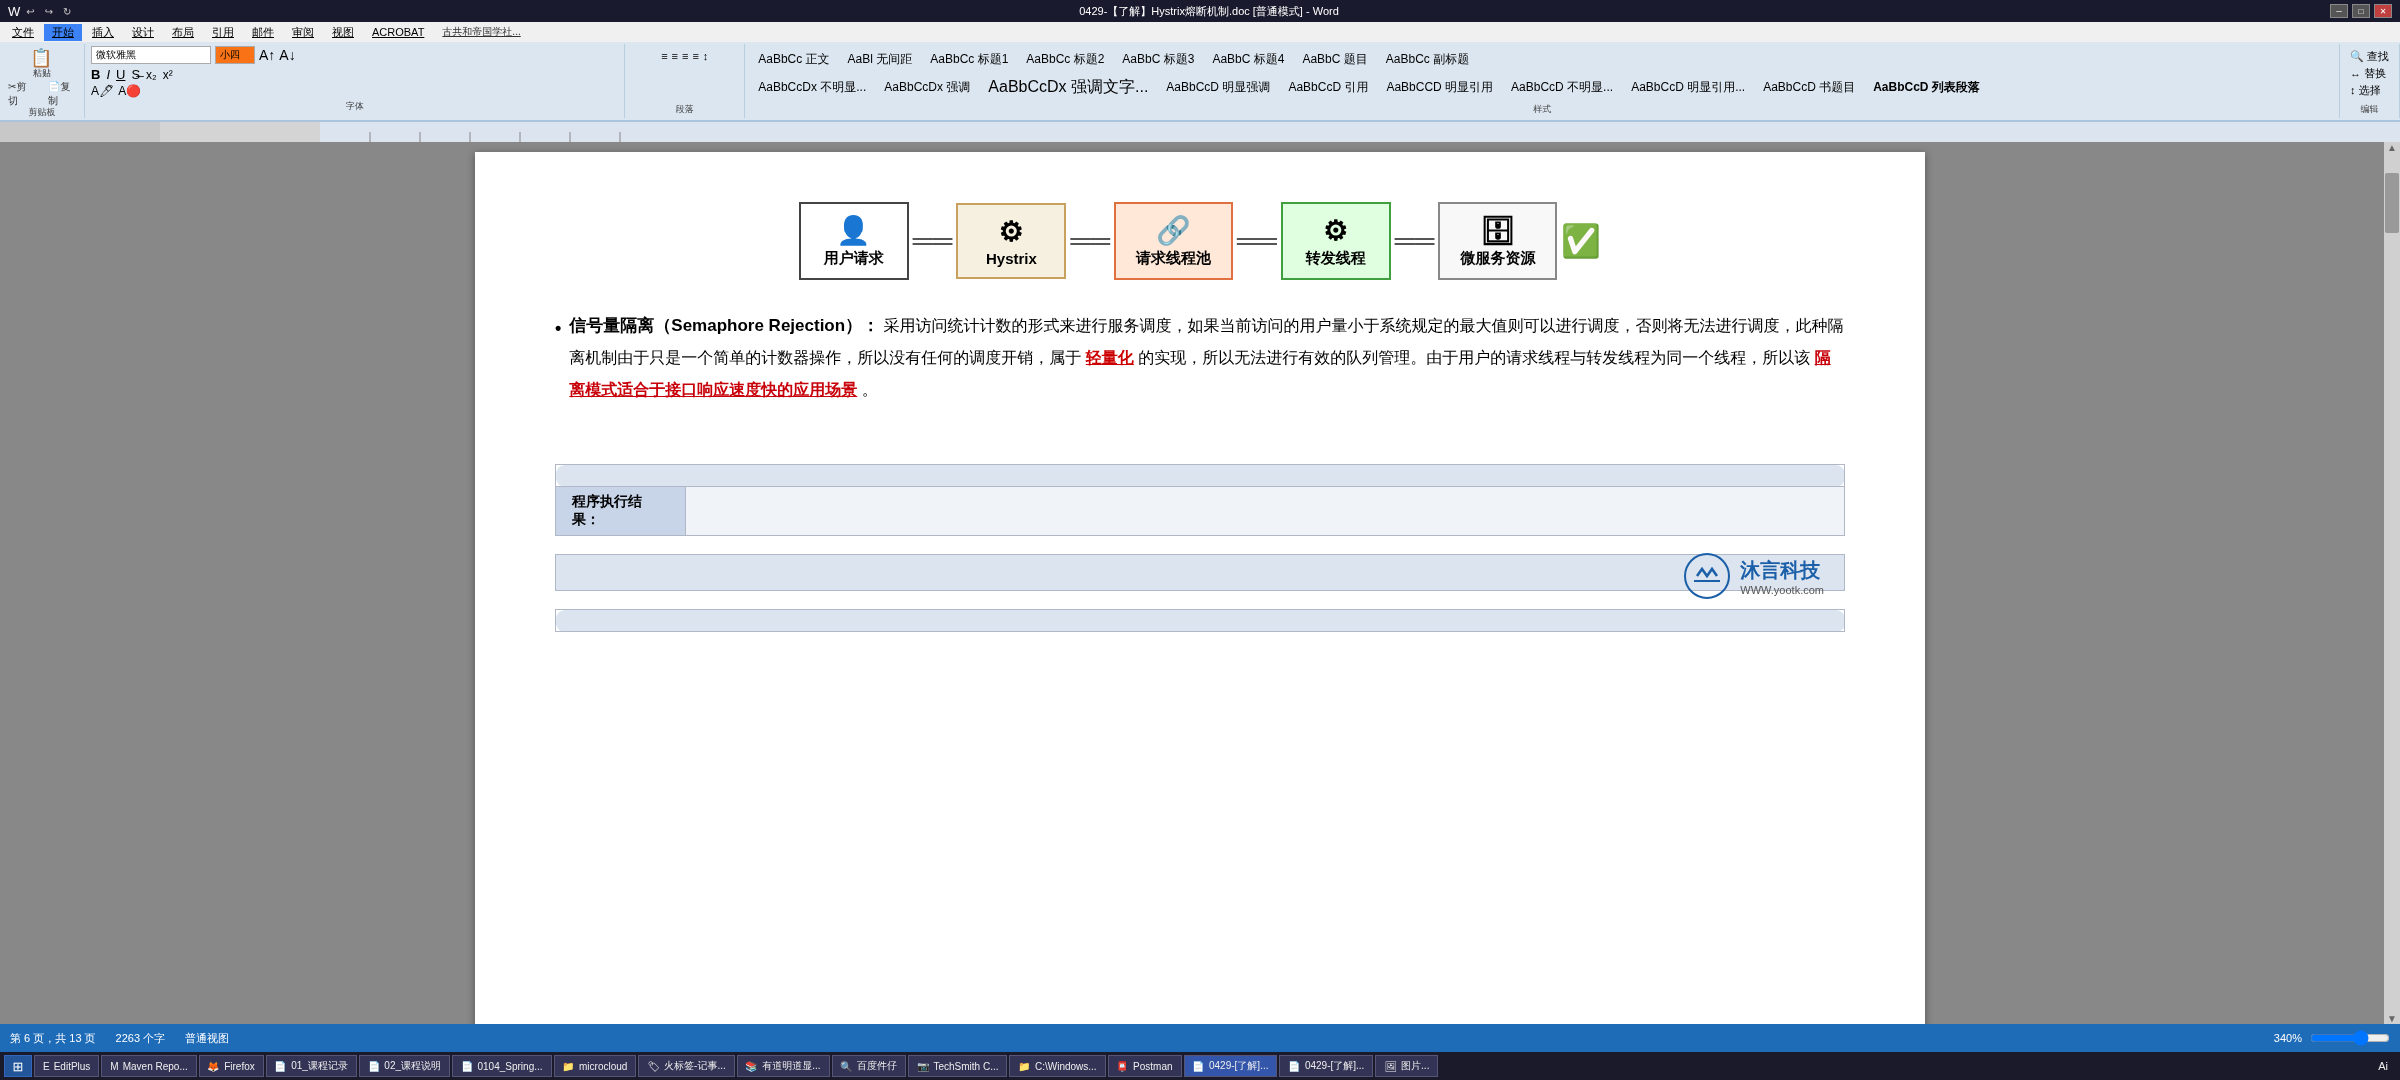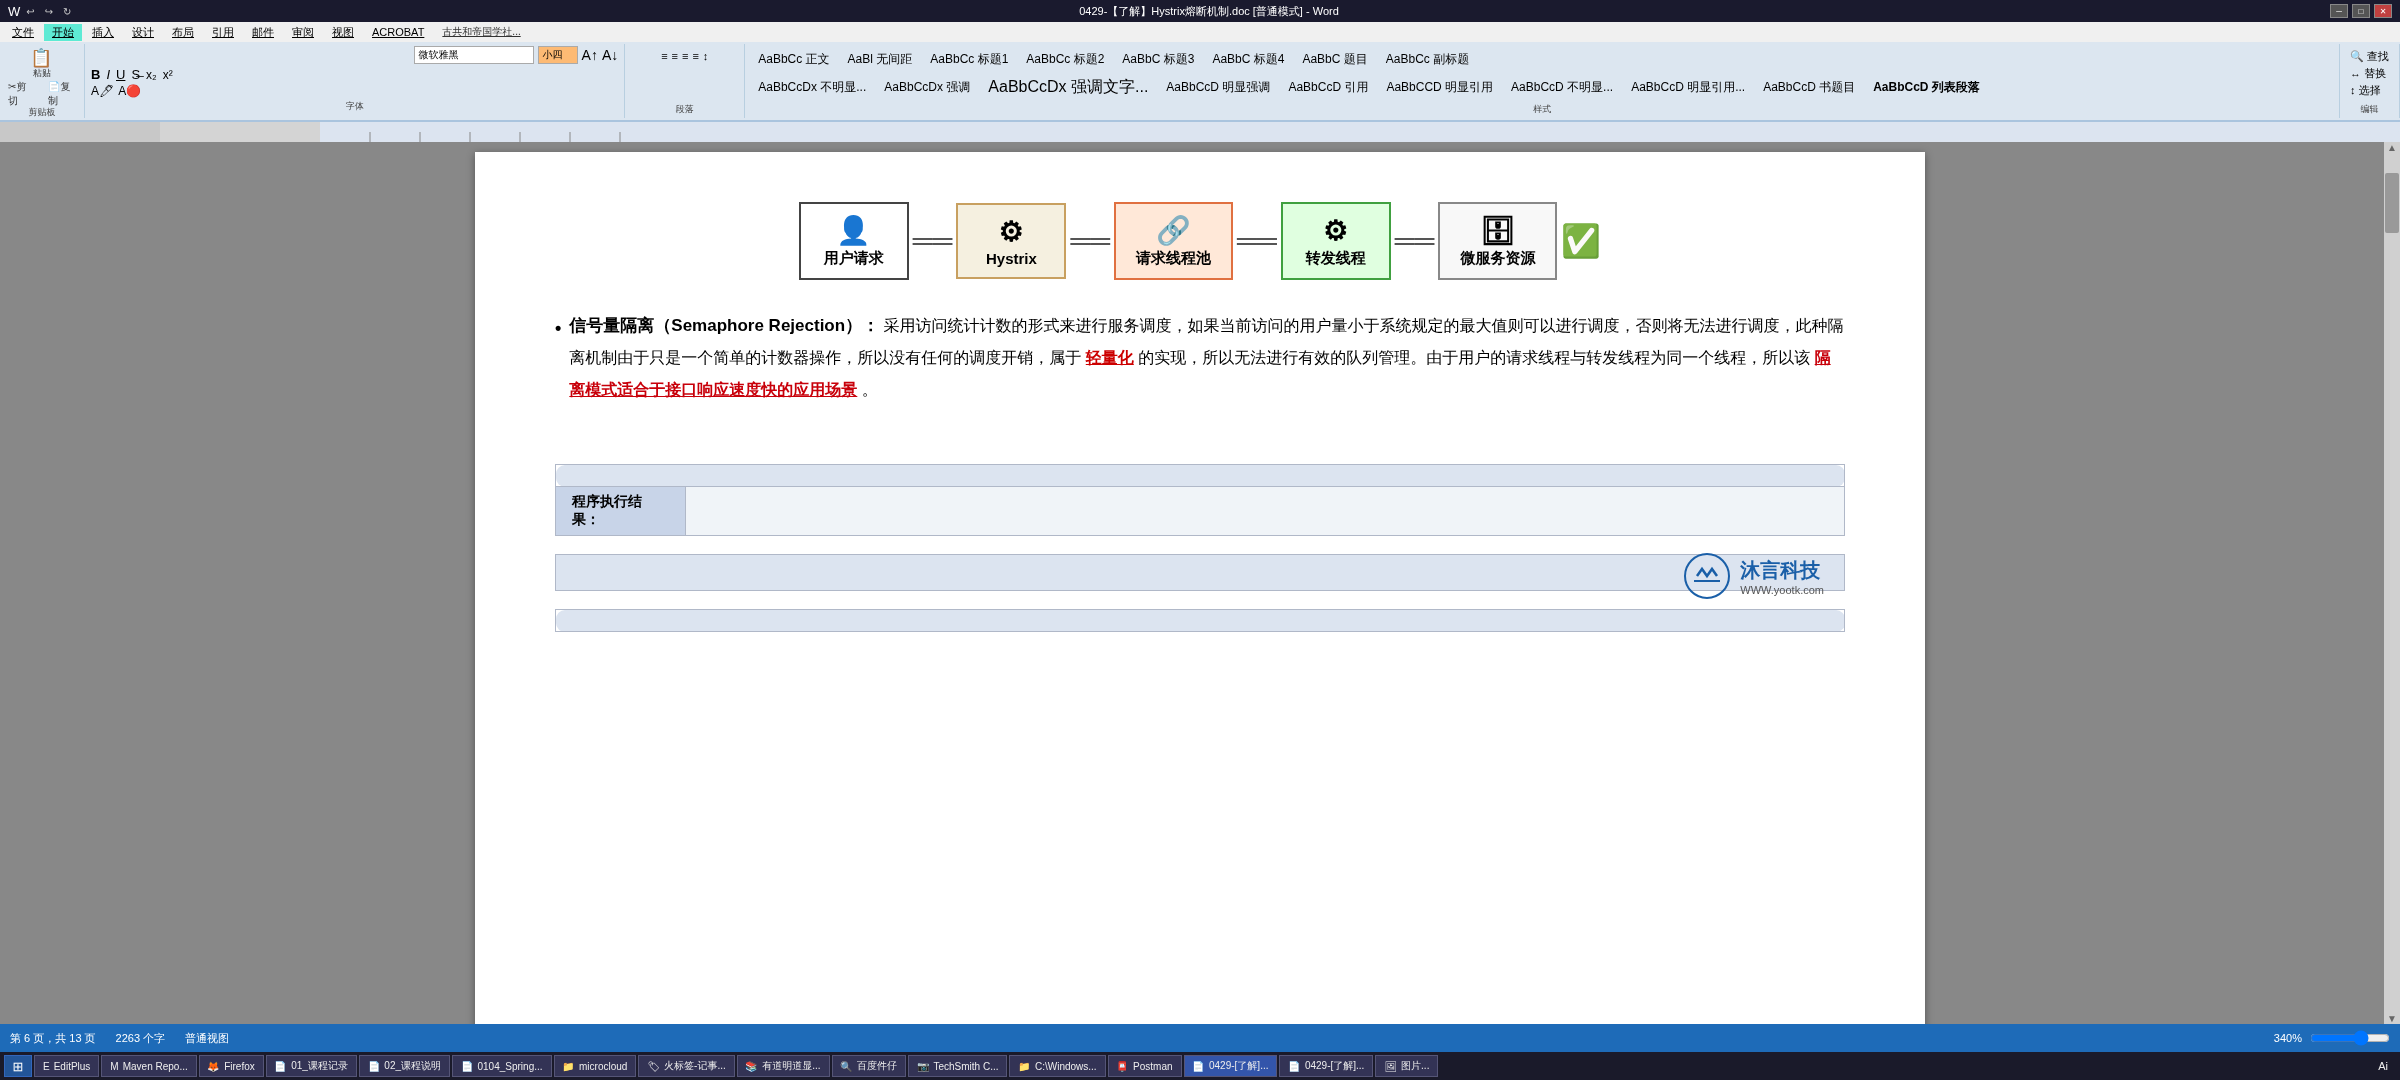--- a/index.html
+++ b/index.html
@@ -62,21 +62,21 @@
       top: 22px;
       left: 0;
     }
     .menu-item {
       font-size: 11px;
       padding: 1px 8px;
       cursor: pointer;
       color: #000;
       text-decoration: underline;
     }
-    .menu-item.active { background: #5eead4; }
+    .menu-item.active { background: #3b82f6; }
 
     
     .ribbon {
       width: 100%;
       height: 80px;
       background: #dce6f0;
       position: absolute;
       top: 42px;
       left: 0;
       border-bottom: 2px solid #aac4de;
@@ -464,23 +464,23 @@
       </div>
       <div style="display:flex;gap:12px;">
         <div class="ribbon-btn" style="width:28px;height:20px;font-size:10px;">✂剪切</div>
         <div class="ribbon-btn" style="width:28px;height:20px;font-size:10px;">📄复制</div>
       </div>
     </div>
     <div class="ribbon-section-label">剪贴板</div>
   </div>
 
   <div class="ribbon-font-section">
-    <div style="display:flex;align-items:center;gap:4px;margin-bottom:3px;justify-content:flex-end;">
+    <div style="display:flex;align-items:center;gap:4px;margin-bottom:3px;">
       <div style="background:#fff;border:1px solid #aaa;padding:1px 4px;font-size:10px;width:120px;cursor:pointer;">微软雅黑</div>
-      <div style="background:#fdba74;border:1px solid #aaa;padding:1px 4px;font-size:10px;width:40px;cursor:pointer;">小四</div>
+      <div style="background:#f97316;border:1px solid #aaa;padding:1px 4px;font-size:10px;width:40px;cursor:pointer;">小四</div>
       <div style="font-size:14px;cursor:pointer;">A↑</div>
       <div style="font-size:14px;cursor:pointer;">A↓</div>
     </div>
     <div style="display:flex;align-items:center;gap:6px;margin-bottom:2px;">
       <div style="font-weight:bold;cursor:pointer;font-size:13px;">B</div>
       <div style="font-style:italic;cursor:pointer;font-size:13px;">I</div>
       <div style="text-decoration:underline;cursor:pointer;font-size:13px;">U</div>
       <div style="cursor:pointer;font-size:13px;">S̶</div>
       <div style="cursor:pointer;font-size:12px;">x₂</div>
       <div style="cursor:pointer;font-size:12px;">x²</div>

